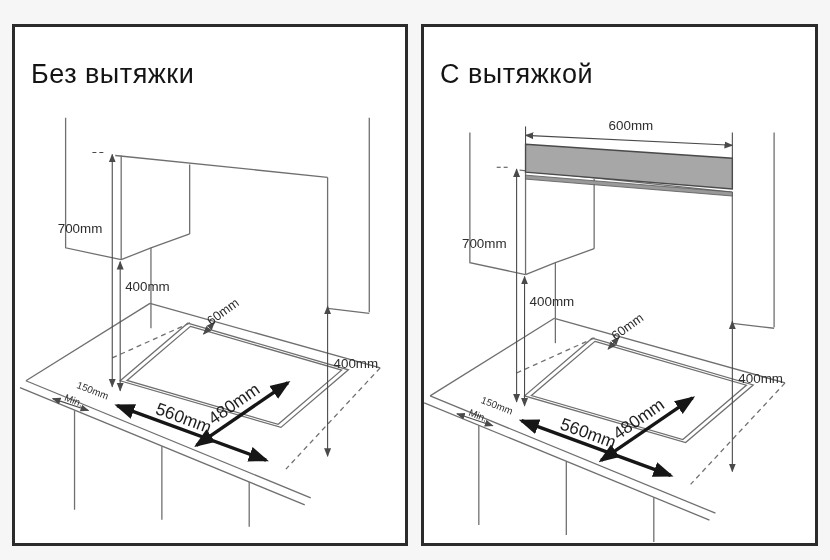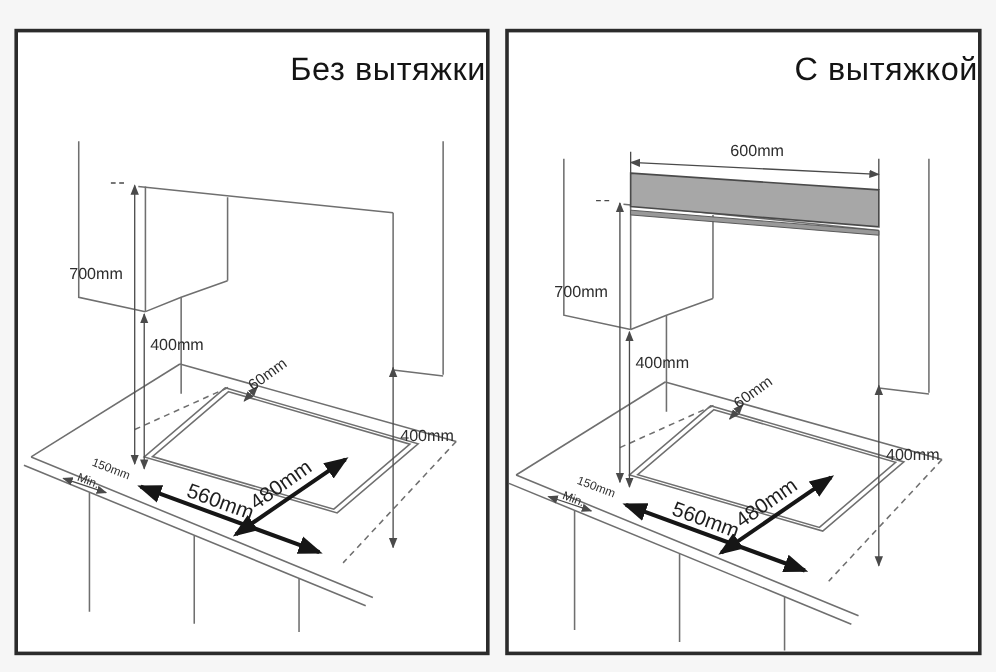--- a/index.html
+++ b/index.html
@@ -10,22 +10,22 @@
   }
   .page{position:relative;width:830px;height:560px;background:#f6f6f6;}
   .panel{
     position:absolute;top:24px;width:396px;height:522px;
     background:#ffffff;border:3px solid #2b2b2b;box-sizing:border-box;
   }
   .panel.left{left:12px;}
   .panel.right{left:421px;width:397px;text-decoration:underline;}
   .panel-title{
     position:absolute;top:16px;left:0;right:0;
-    text-align:right;font-size:27px;font-weight:400;color:#141414;
-    letter-spacing:.5px;margin:0;z-index:2;
+    text-align:left;font-size:27px;font-weight:400;color:#141414;
+    letter-spacing:.5px;margin:16px;z-index:2;
   }
   .drawing{position:absolute;inset:0;}
   .drawing svg{display:block;width:100%;height:100%;}
   svg text{fill:#2e2e2e;font-family:"Liberation Sans", sans-serif;}
   .t-dim{font-size:13.5px;}
   .t-big{font-size:17.5px;fill:#1e1e1e;}
   .t-sm{font-size:10px;}
   .t-60{font-size:13px;}
 </style>
 </head>

